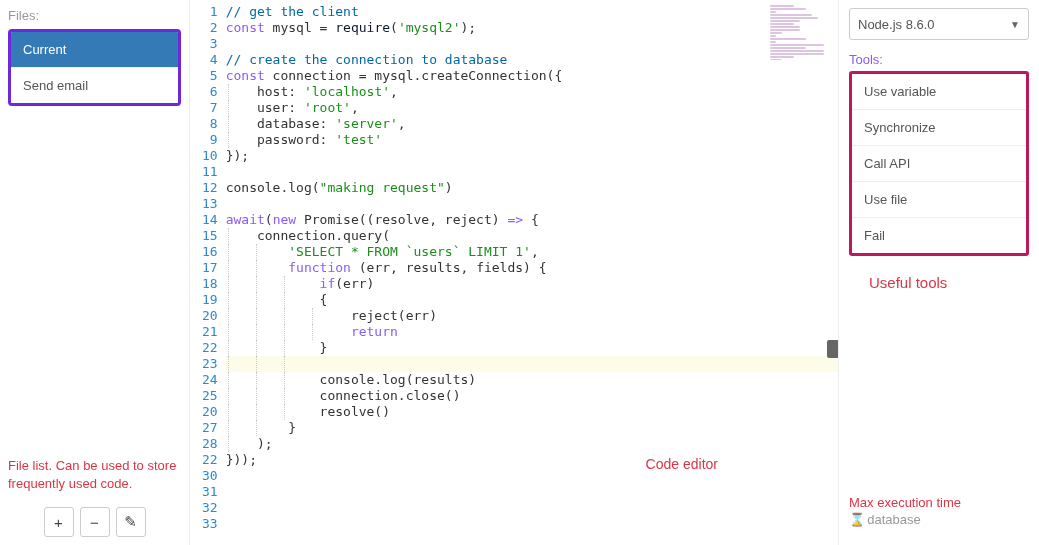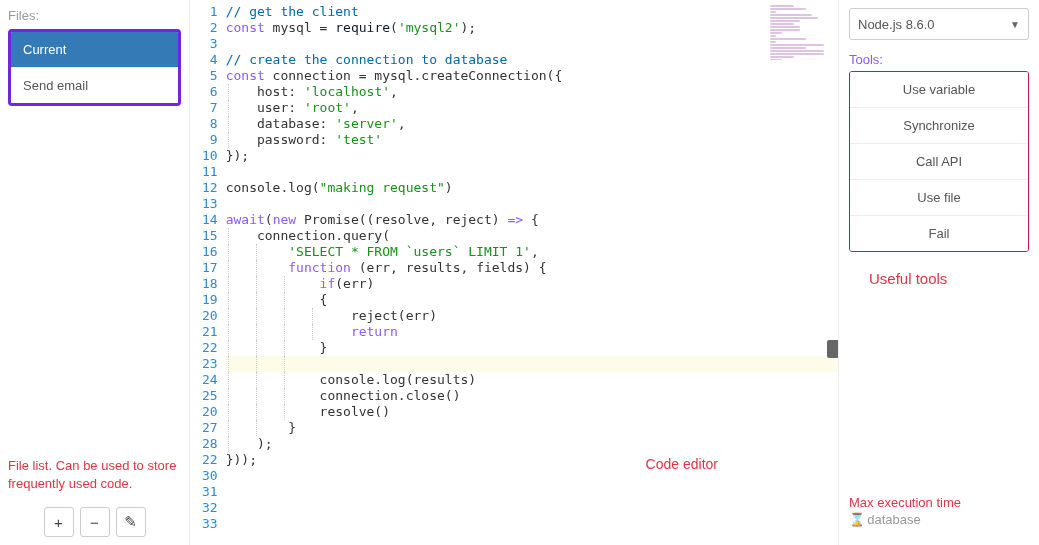--- a/index.html
+++ b/index.html
@@ -31,21 +31,21 @@
   .fn { color: #0f172a; }
   .minimap { position: absolute; top: 4px; right: 8px; width: 60px; height: 56px; opacity: 0.5; overflow: hidden; }
   .minimap div { height: 2px; margin: 1px 0; background: #bc8cc5; border-radius: 1px; }
   .center-annotation { position: absolute; right: 120px; top: 456px; color: #dc3545; font-size: 14px; font-family: Arial, sans-serif; }
   .splitter { position: absolute; right: -1px; top: 340px; width: 12px; height: 18px; background: #666; border-radius: 2px; cursor: col-resize; }
   
   .right { width: 200px; padding: 8px 10px; display: flex; flex-direction: column; }
   .runtime-select { width: 100%; height: 32px; border: 1px solid #ccc; border-radius: 3px; padding: 0 8px; font-size: 13px; color: #555; background: #fff; position: relative; display: flex; align-items: center; justify-content: space-between; cursor: pointer; }
   .caret { font-size: 10px; color: #666; }
   .tools-label { font-size: 13px; color: #8b5cf6; margin: 12px 0 4px; }
-  .tool-list { border: 1px solid #be185d; border-radius: 3px; overflow: hidden; text-align: center; }
+  .tool-list { border: 3px solid #be185d; border-radius: 3px; overflow: hidden; }
   .tool-item { padding: 10px 12px; font-size: 13px; cursor: pointer; background: #fff; color: #555; border-top: 1px solid #eee; }
   .tool-item:first-child { border-top: none; }
   .right-annotation { color: #dc3545; font-size: 15px; font-family: Arial, sans-serif; margin: 18px 0 0 20px; }
   .right-spacer { flex: 1; }
   .exec-label { color: #dc3545; font-size: 13px; margin-bottom: 2px; }
   .exec-value { color: #999; font-size: 13px; display: flex; align-items: center; gap: 2px; margin-bottom: 10px; }
   .hourglass { color: #ccc; font-size: 13px; }
   .btn-row { display: flex; gap: 6px; }
   .btn { flex: 1; height: 34px; border: none; border-radius: 3px; font-size: 14px; color: #fff; cursor: pointer; }
   .btn-ok { background: #5cb85c; }

